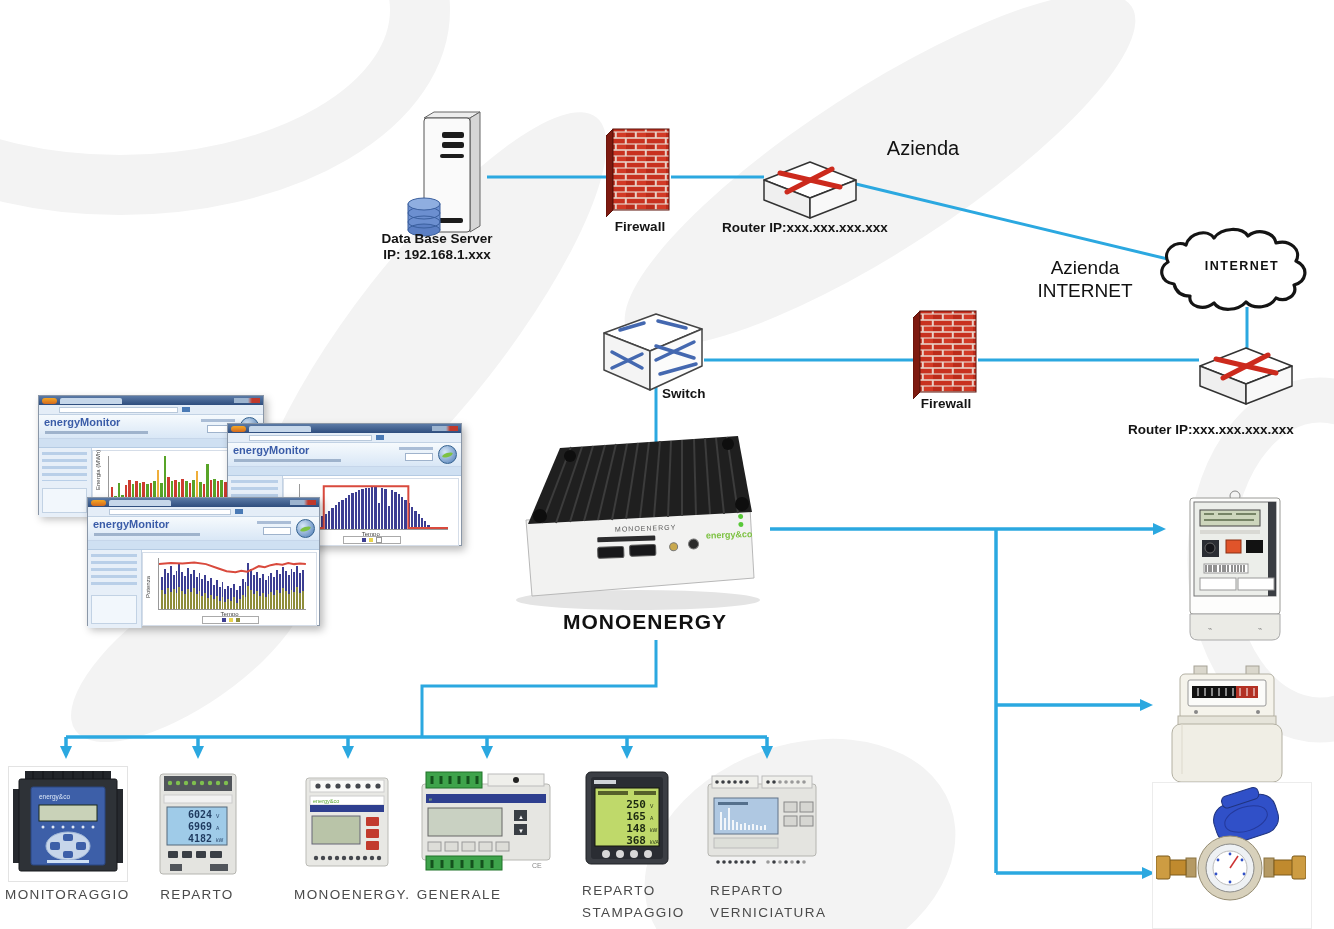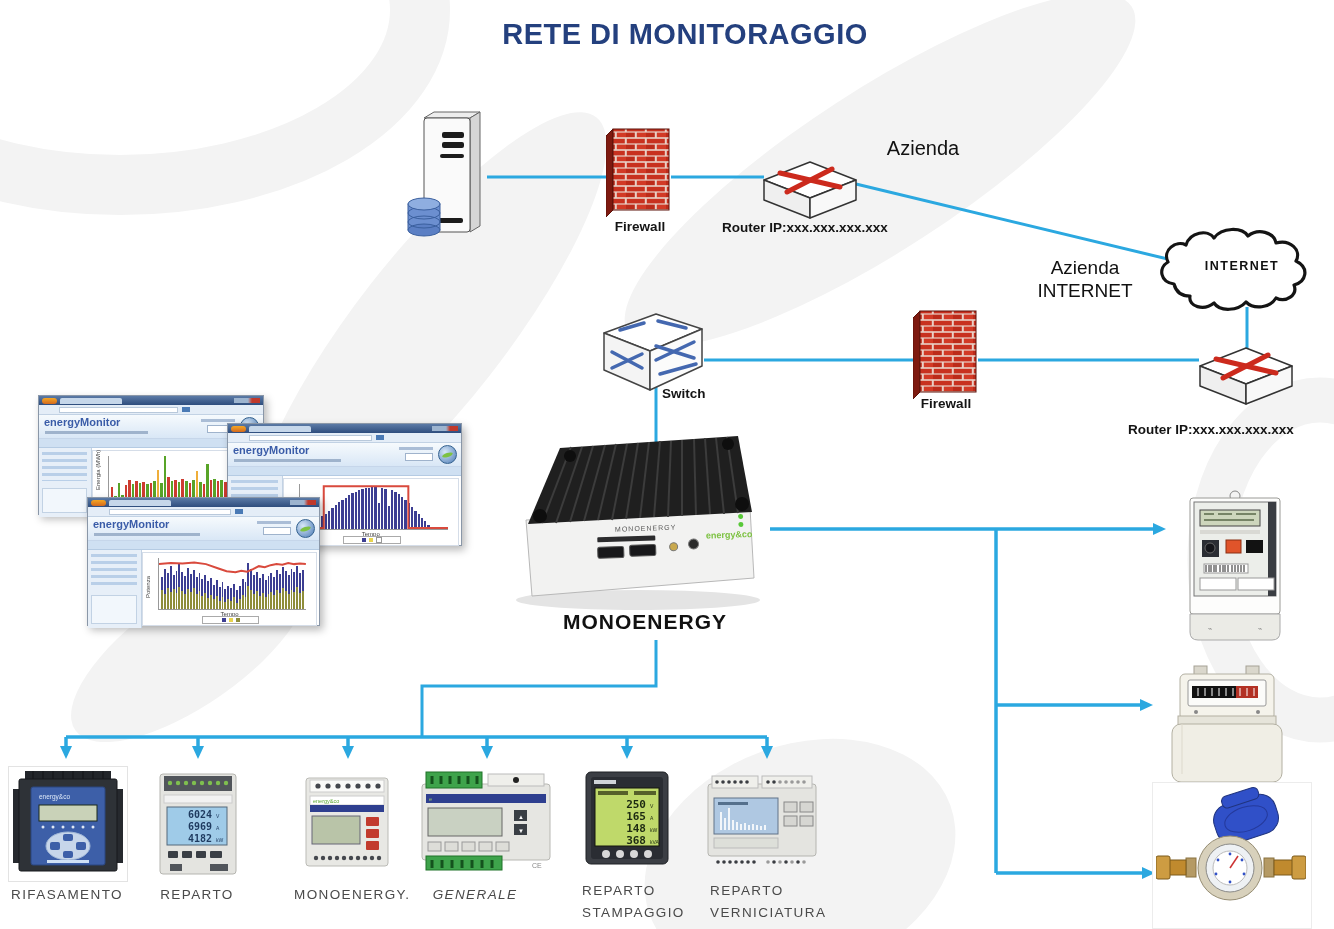--- a/index.html
+++ b/index.html
@@ -96,40 +96,43 @@
       <path d="M487,737 V748" stroke-width="3.5" marker-end="url(#arw)"></path>
       <path d="M627,737 V748" stroke-width="3.5" marker-end="url(#arw)"></path>
       <path d="M767,737 V748" stroke-width="3.5" marker-end="url(#arw)"></path>
       <path d="M770,529 H1155" stroke-width="3.5" marker-end="url(#arw)"></path>
       <path d="M996,529 V873" stroke-width="3.5"></path>
       <path d="M996,705 H1142" stroke-width="3.5" marker-end="url(#arw)"></path>
       <path d="M996,873 H1144" stroke-width="3.5" marker-end="url(#arw)"></path>
     </g>
   </svg>
 
-  <div id="title">RETE DI MONITORAGGIO</div>
 
   <svg class="abs" style="left:398px;top:110px;" width="100" height="132" viewBox="0 0 100 132">
     <polygon points="26,8 36,2 82,2 72,8" fill="#ededed" stroke="#666"></polygon>
     <polygon points="72,8 82,2 82,116 72,122" fill="#d6d6d6" stroke="#666"></polygon>
     <rect x="26" y="8" width="46" height="114" rx="3" fill="#fafafa" stroke="#555"></rect>
     <g>
       <rect x="44" y="22" width="22" height="6" rx="2" fill="#1c1c1c"></rect>
       <rect x="44" y="32" width="22" height="6" rx="2" fill="#1c1c1c"></rect>
       <rect x="42" y="44" width="24" height="4" rx="2" fill="#1c1c1c"></rect>
       <rect x="33" y="108" width="32" height="5" rx="2" fill="#1c1c1c"></rect>
     </g>
     <g>
       <rect x="10" y="94" width="32" height="26" fill="#6C8FD0" stroke="#3a5f9e"></rect>
       <ellipse cx="26" cy="120" rx="16" ry="6" fill="#5b7fc4" stroke="#3a5f9e"></ellipse>
       <ellipse cx="26" cy="112" rx="16" ry="6" fill="none" stroke="#3a5f9e"></ellipse>
       <ellipse cx="26" cy="103" rx="16" ry="6" fill="none" stroke="#3a5f9e"></ellipse>
       <ellipse cx="26" cy="94" rx="16" ry="6" fill="#8FAEE0" stroke="#3a5f9e"></ellipse>
     </g>
   </svg>
+  <div class="lbl center" style="left:347px;top:231px;width:180px;">
+    <div>Data Base Server</div>
+    <div>IP: 192.168.1.xxx</div>
+  </div>
 
   <svg class="abs" style="left:606px;top:126px;" width="70" height="95" viewBox="0 0 70 95">
     <defs>
       <pattern id="bricks" width="20" height="12" patternUnits="userSpaceOnUse">
         <rect width="20" height="12" fill="#E9D0C6"></rect>
         <rect x="0.8" y="0.8" width="18" height="4.6" fill="#C8311F"></rect>
         <rect x="-9.2" y="6.6" width="18" height="4.6" fill="#BC2B1A"></rect>
         <rect x="10.8" y="6.6" width="18" height="4.6" fill="#D23A26"></rect>
       </pattern>
     </defs>
@@ -543,21 +546,21 @@
     </g>
     <ellipse cx="59" cy="79" rx="22" ry="14" fill="#C7D6EA" stroke="#9fb6d6"></ellipse>
     <g fill="#3D5FA8">
       <rect x="54" y="67" width="10" height="7" rx="2"></rect>
         <rect x="54" y="84" width="10" height="7" rx="2"></rect>
       <rect x="41" y="75" width="10" height="8" rx="2"></rect>
         <rect x="67" y="75" width="10" height="8" rx="2"></rect>
     </g>
     <rect x="38" y="93" width="42" height="3" fill="#cfe0f5"></rect>
   </svg>
-  <div class="devlbl center" style="left:5px;top:884px;width:124px;">RIFASAMENTO</div>
+  <div class="devlbl center" style="left:5px;top:884px;width:124px;">MONITORAGGIO</div>
 
   <svg class="abs" style="left:150px;top:768px;" width="96" height="112" viewBox="0 0 96 112">
     <rect x="10" y="6" width="76" height="100" rx="3" fill="#E4E4E0" stroke="#b5b5b0"></rect>
     <rect x="14" y="8" width="68" height="15" fill="#51555B"></rect>
     <g fill="#7FBF4F">
       <circle cx="20" cy="15" r="2.2"></circle>
         <circle cx="28" cy="15" r="2.2"></circle>
         <circle cx="36" cy="15" r="2.2"></circle>
         <circle cx="44" cy="15" r="2.2"></circle>
       <circle cx="52" cy="15" r="2.2"></circle>
@@ -641,21 +644,21 @@
       <rect x="10" y="74" width="13" height="9"></rect>
         <rect x="27" y="74" width="13" height="9"></rect>
         <rect x="44" y="74" width="13" height="9"></rect>
       <rect x="61" y="74" width="13" height="9"></rect>
         <rect x="78" y="74" width="13" height="9"></rect>
     </g>
     <rect x="8" y="88" width="76" height="14" fill="#3EA34B" stroke="#1f7329"></rect>
     <path d="M14 92v8M24 92v8M34 92v8M44 92v8M54 92v8M64 92v8M74 92v8" stroke="#14521d" stroke-width="3"></path>
     <text x="114" y="100" font-size="7" fill="#888">CE</text>
   </svg>
-  <div class="devlbl center" style="left:415px;top:884px;width:120px;font-style:italic;">GENERALE</div>
+  <div class="devlbl center" style="left:399px;top:884px;width:120px;">GENERALE</div>
 
   <svg class="abs" style="left:578px;top:768px;" width="98" height="104" viewBox="0 0 98 104">
     <rect x="8" y="4" width="82" height="92" rx="5" fill="#3B3E44" stroke="#1e2024"></rect>
     <rect x="13" y="9" width="72" height="82" rx="3" fill="#2A2D33"></rect>
     <rect x="16" y="12" width="22" height="4" fill="#cfd3d8"></rect>
     <rect x="17" y="20" width="64" height="58" fill="#BFD96A" stroke="#15170f"></rect>
     <rect x="20" y="23" width="30" height="4" fill="#55602a"></rect>
       <rect x="56" y="23" width="22" height="4" fill="#55602a"></rect>
     <g fill="#1d2a12">
       <text class="seg" x="68" y="40" font-size="11" text-anchor="end">250</text>

